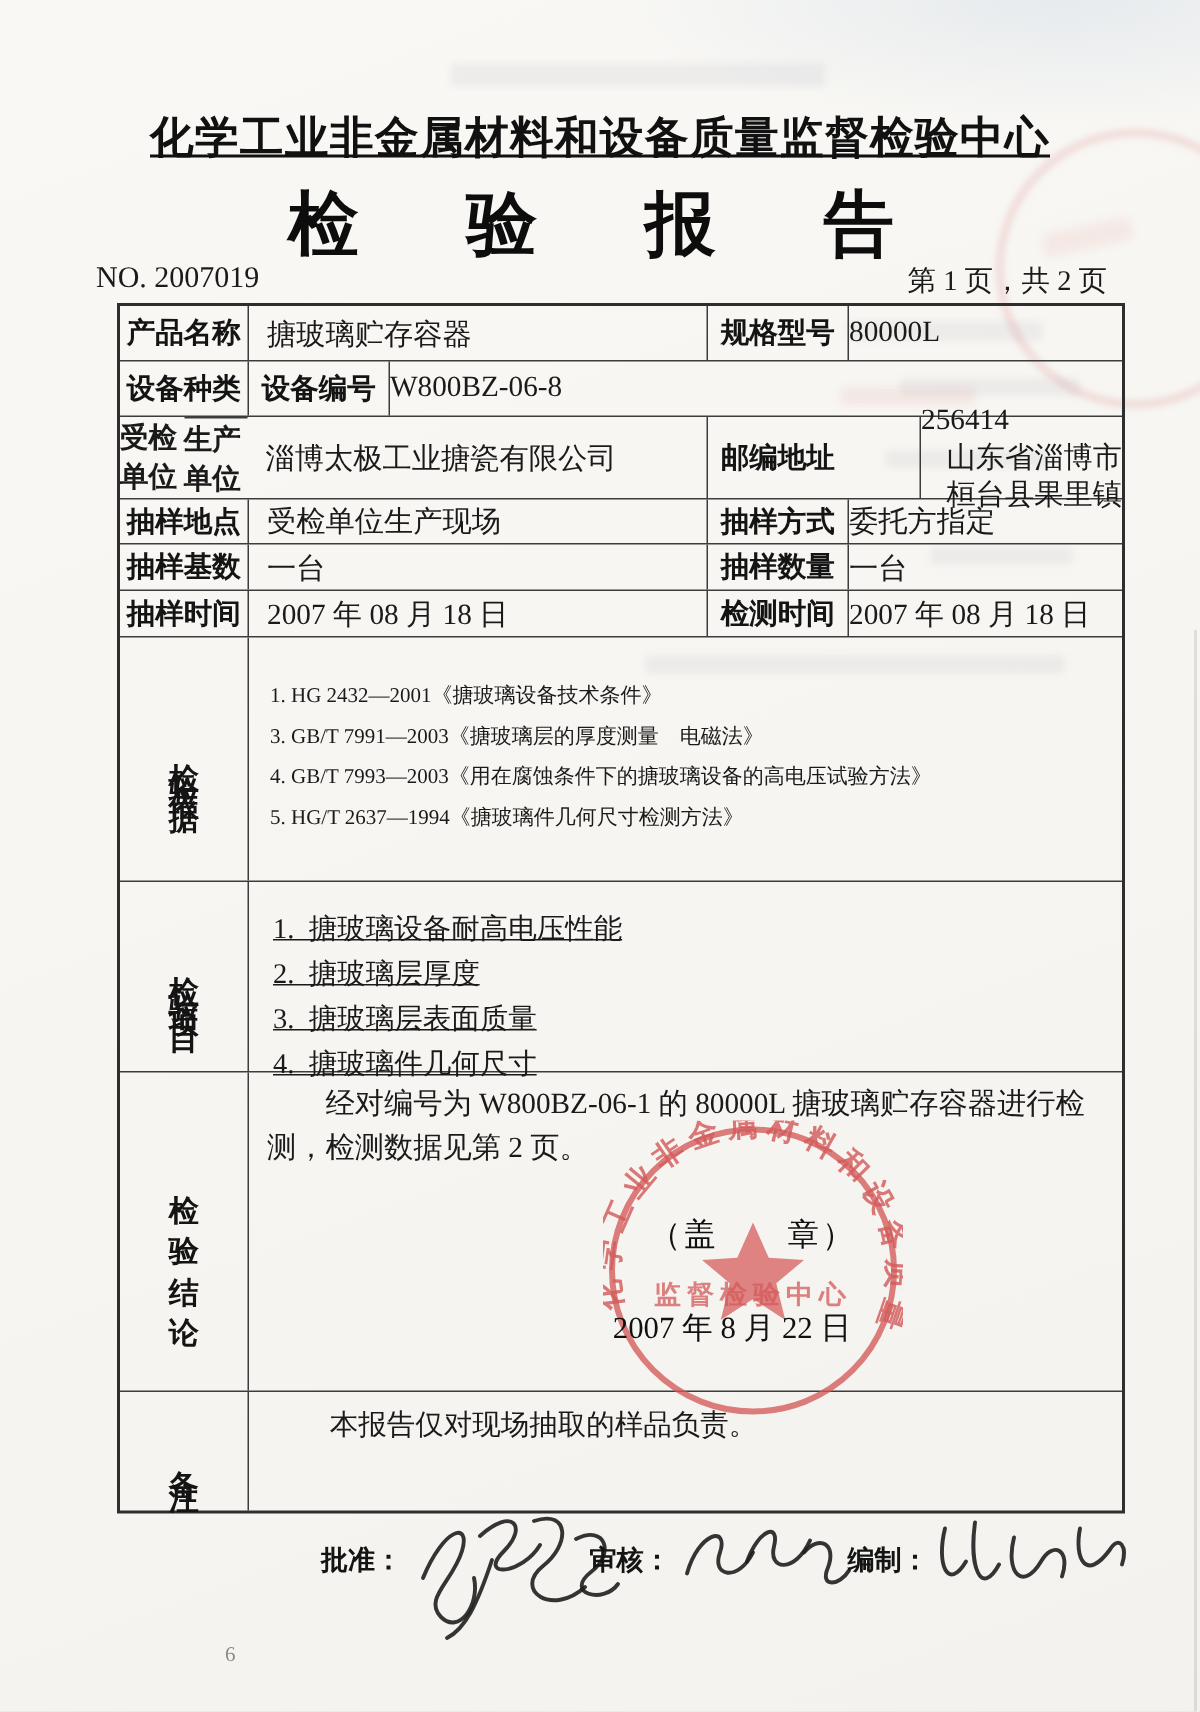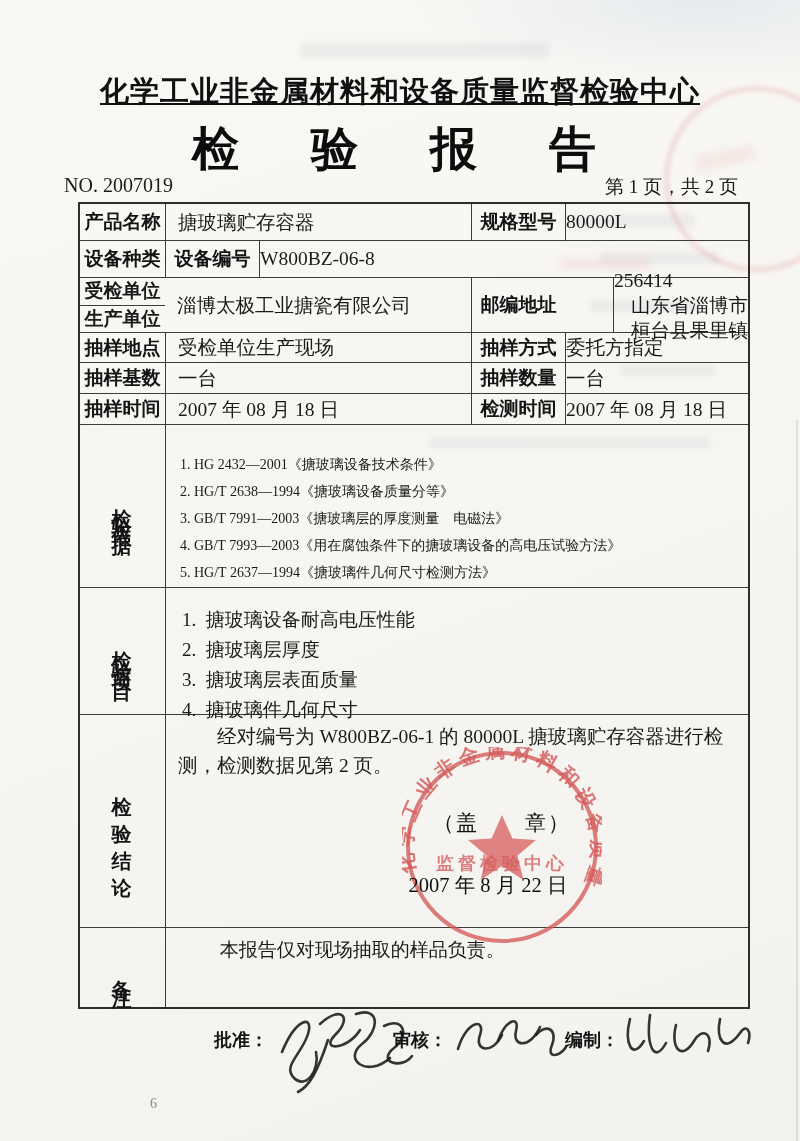--- a/index.html
+++ b/index.html
@@ -48,41 +48,41 @@
   .cell + .cell{border-left:1.5px solid #3c3c3c;text-align:right;}
   .lc{width:85px; justify-content:center;
       font-family:"Liberation Sans","DejaVu Sans",sans-serif;
       font-weight:700; font-size:19px; color:#141414;}
   .c1{width:306px; padding-left:12px; font-size:19.5px;}
   .l2{width:94px; justify-content:center;
       font-family:"Liberation Sans","DejaVu Sans",sans-serif;
       font-weight:700; font-size:19px; color:#141414;}
   .c2{flex:1; padding-left:0; font-size:19.5px;}
   .h36{height:36px}.h37{height:37px}.h55{height:55px}.h30{height:30px}.h31{height:31px}
-  .lsplit{width:85px; display:flex; flex-direction:column; box-sizing:border-box;}
+  .lsplit{width:85px; display:flex; flex-direction:row; box-sizing:border-box;}
   .lsplit .half{flex:1; display:flex; align-items:center; justify-content:center;
       font-family:"Liberation Sans","DejaVu Sans",sans-serif; font-weight:700; font-size:19px;}
   .lsplit .half + .half{border-top:1.5px solid #3c3c3c;}
   .two-line{flex-direction:column; align-items:flex-start; justify-content:center; line-height:25px;margin-left:48px;}
   
   .vlabel{width:85px; display:flex; align-items:center; justify-content:center; box-sizing:border-box;}
   .vlabel-text{
     writing-mode:vertical-lr; text-orientation:upright;
     font-family:"Liberation Sans","DejaVu Sans",sans-serif;
     font-weight:700; font-size:20px; color:#141414;
   }
   .sp9{letter-spacing:9px; margin-bottom:-9px;}
   .sp11{letter-spacing:11px; margin-bottom:-11px;}
   .sp27{letter-spacing:27px; margin-bottom:-27px;}
   .sp7{letter-spacing:7px; margin-bottom:-7px;}
   .scontent{flex:1; box-sizing:border-box; border-left:1.5px solid #3c3c3c; position:relative;}
   .h163{height:163px}.h127{height:127px}.h213{height:213px}.h80{height:80px}
   .basis-list{padding:26px 10px 0 14px;}
   .basis-list .li{font-size:14px; line-height:27px; white-space:pre-wrap;}
-  .items-list{padding:17px 10px 0 16px;}
+  .items-list{padding:17px 10px 0 16px;text-decoration:underline;}
   .items-list .li{font-size:19px; line-height:30px; white-space:pre-wrap;}
   .concl-text{
     padding:7px 24px 0 12px; font-size:19.5px; line-height:29px;
     text-indent:2em;
   }
   .remarks-text{padding:9px 20px 0 12px; font-size:19px; text-indent:2.2em;}
   
   .seal{position:absolute; left:236px; top:32px; width:200px; height:200px;}
   .seal svg{position:absolute; inset:0;}
   .seal .gai-zhang{
@@ -200,21 +200,20 @@
       <div class="cell c2">2007 年 08 月 18 日</div>
     </div>
 
     <div class="row h163">
       <div class="vlabel">
         <span class="vlabel-text sp9">检验依据</span>
       </div>
       <div class="scontent">
         <div class="basis-list">
           <div class="li">1. HG 2432—2001《搪玻璃设备技术条件》</div>
-          <div class="li">2. HG/T 2638—1994《搪玻璃设备质量分等》</div>
           <div class="li">3. GB/T 7991—2003《搪玻璃层的厚度测量　电磁法》</div>
           <div class="li">4. GB/T 7993—2003《用在腐蚀条件下的搪玻璃设备的高电压试验方法》</div>
           <div class="li">5. HG/T 2637—1994《搪玻璃件几何尺寸检测方法》</div>
         </div>
       </div>
     </div>
 
     <div class="row h127">
       <div class="vlabel">
         <span class="vlabel-text sp11">检验项目</span>

